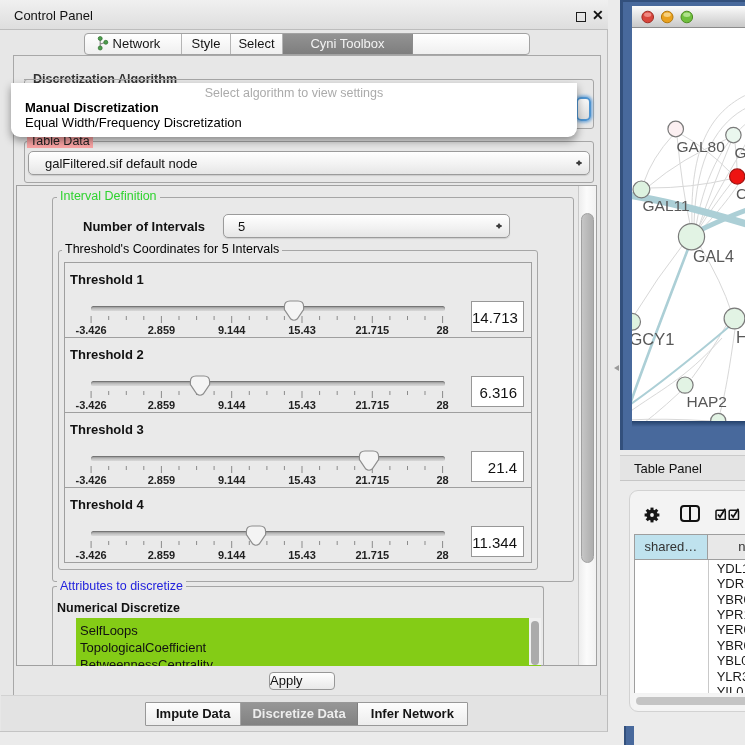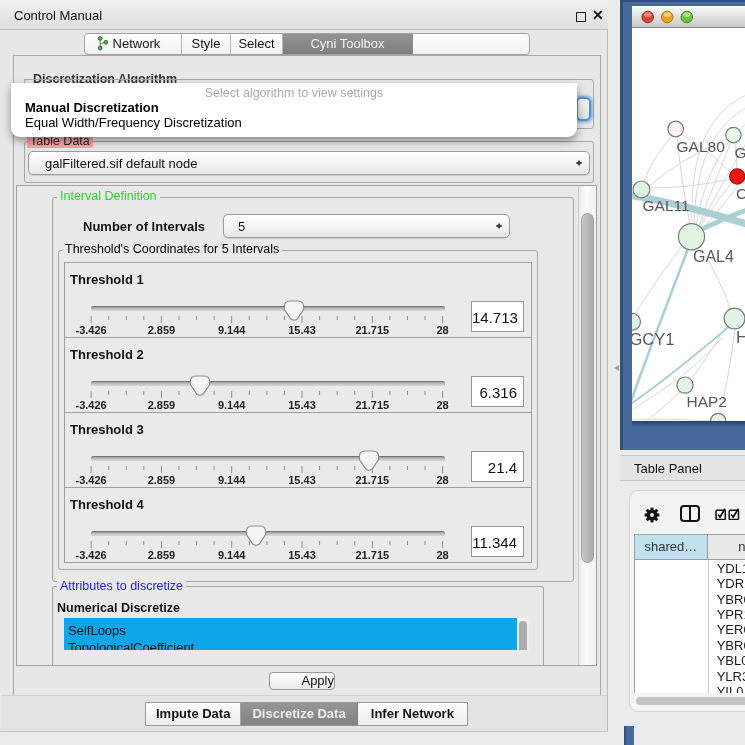--- a/index.html
+++ b/index.html
@@ -16,21 +16,21 @@
 .track{position:absolute;left:26px;top:43px;width:354px;height:5px;border-radius:3px;background:linear-gradient(180deg,#8e8e8e,#c4c4c4 60%,#d9d9d9);box-shadow:inset 0 1px 1px rgba(0,0,0,.25)}
 .vbox{position:absolute;left:406px;top:38px;width:53px;height:31px;background:#fff;border:1px solid #979797;font-size:15px;color:#111;text-align:right;padding-right:6px;box-sizing:border-box;line-height:31px}
 .tl{position:absolute;font-size:11px;font-weight:700;color:#222;top:61px;width:60px;margin-left:-30px;text-align:center}
 .tabtxt{font-size:13px;color:#141414;text-align:center}
 </style></head>
 <body>
 
 <div class="a" style="left:0;top:0;width:608px;height:732px;background:#e7e7e7;border-right:1px solid #bcbcbc;border-bottom:1px solid #c4c4c4;box-sizing:border-box"></div>
 
 <div class="a" style="left:0;top:0;width:608px;height:30px;background:linear-gradient(180deg,#f0f0f0,#dedede);border-bottom:1px solid #bdbdbd;box-sizing:border-box"></div>
-<div class="a" style="left:14px;top:8px;font-size:13px;color:#111">Control Manual</div>
+<div class="a" style="left:14px;top:8px;font-size:13px;color:#111">Control Panel</div>
 <div class="a" style="left:576px;top:12px;width:8px;height:8px;border:1.5px solid #1c1c1c"></div>
 <div class="a" style="left:592px;top:7px;font-size:14px;font-weight:700;color:#111">✕</div>
 
 <div class="a" style="left:84px;top:33px;width:446px;height:22px;border:1px solid #a2a2a2;border-radius:4px;background:linear-gradient(180deg,#ffffff,#efefef);box-sizing:border-box;display:flex;overflow:hidden">
  <div class="tabtxt" style="width:97px;line-height:20px;border-right:1px solid #b5b5b5;box-sizing:border-box;padding-left:12px;text-align:left">
    <svg width="12" height="15" style="vertical-align:-3px" viewBox="0 0 12 15">
         <path d="M3.2 2.5 V12.5 M3.2 8 L8.6 6.5" stroke="#8a8a8a" stroke-width="1.2" fill="none"></path>
         <circle cx="3.2" cy="2.5" r="2" fill="#4e9e4e" stroke="#2c6e2c" stroke-width=".7"></circle>
         <circle cx="3.2" cy="12" r="2" fill="#4e9e4e" stroke="#2c6e2c" stroke-width=".7"></circle>
         <circle cx="8.8" cy="6.3" r="2" fill="#4e9e4e" stroke="#2c6e2c" stroke-width=".7"></circle>
@@ -228,29 +228,29 @@
     <div class="tl" style="left:166.7px">9.144</div>
     <div class="tl" style="left:237px">15.43</div>
     <div class="tl" style="left:307.3px">21.715</div>
     <div class="tl" style="left:377.6px">28</div>
  <div class="vbox">11.344</div>
 </div>
 
 <div class="grp" style="left:52px;top:586px;width:490px;height:79px;border-bottom:none;border-radius:3px 3px 0 0"></div>
 <div class="a glab" style="left:57px;top:580px;color:#2222dd;background:#e9e9e9">Attributes to discretize</div>
 <div class="a" style="left:57px;top:601px;font-size:12.5px;font-weight:700;color:#111">Numerical Discretize</div>
-<div class="a" style="left:64px;top:618px;width:465px;height:32px;background:#0ea5e9;overflow:hidden">
+<div class="a" style="left:76px;top:618px;width:465px;height:48px;background:#84cc16;overflow:hidden">
  <div style="position:absolute;left:4px;top:5px;font-size:13px;color:#111">SelfLoops</div>
  <div style="position:absolute;left:4px;top:22px;font-size:13px;color:#111">TopologicalCoefficient</div>
  <div style="position:absolute;left:4px;top:39px;font-size:13px;color:#111">BetweennessCentrality</div>
  <div style="position:absolute;right:0;top:0;width:12px;height:47px;background:#f0f0f0"></div>
  <div style="position:absolute;right:2.5px;top:3px;width:8px;height:44px;border-radius:4px;background:#ababab"></div>
 </div>
 
-<div class="a" style="left:269px;top:672px;width:66px;height:18px;border:1px solid #979797;border-radius:4px;background:linear-gradient(180deg,#fefefe,#e9e9e9);box-sizing:border-box;text-align:right;font-size:13px;line-height:16px;color:#111">Apply</div>
+<div class="a" style="left:269px;top:672px;width:66px;height:18px;border:1px solid #979797;border-radius:4px;background:linear-gradient(180deg,#fefefe,#e9e9e9);box-sizing:border-box;text-align:left;font-size:13px;line-height:16px;color:#111">Apply</div>
 
 <div class="a" style="left:1px;top:695px;width:606px;height:36px;background:#e3e3e3;border-top:1px solid #d2d2d2;box-sizing:border-box"></div>
 
 <div class="a" style="left:145px;top:702px;width:323px;height:24px;border:1px solid #989898;border-radius:1px;background:linear-gradient(180deg,#fdfdfd,#ededed);box-sizing:border-box;display:flex;overflow:hidden">
  <div class="tabtxt" style="width:96px;line-height:22px;border-right:1px solid #a5a5a5;box-sizing:border-box;font-weight:700">Impute Data</div>
  <div class="tabtxt" style="width:117px;line-height:22px;border-right:1px solid #7f7f7f;box-sizing:border-box;font-weight:700;background:linear-gradient(180deg,#969696,#828282);color:#ededed">Discretize Data</div>
  <div class="tabtxt" style="width:110px;line-height:22px;font-weight:700">Infer Network</div>
 </div>
 
 <div class="a" style="left:611px;top:365px;width:0;height:0;border:3.5px solid transparent;border-right:5px solid #9a9a9a"></div>

